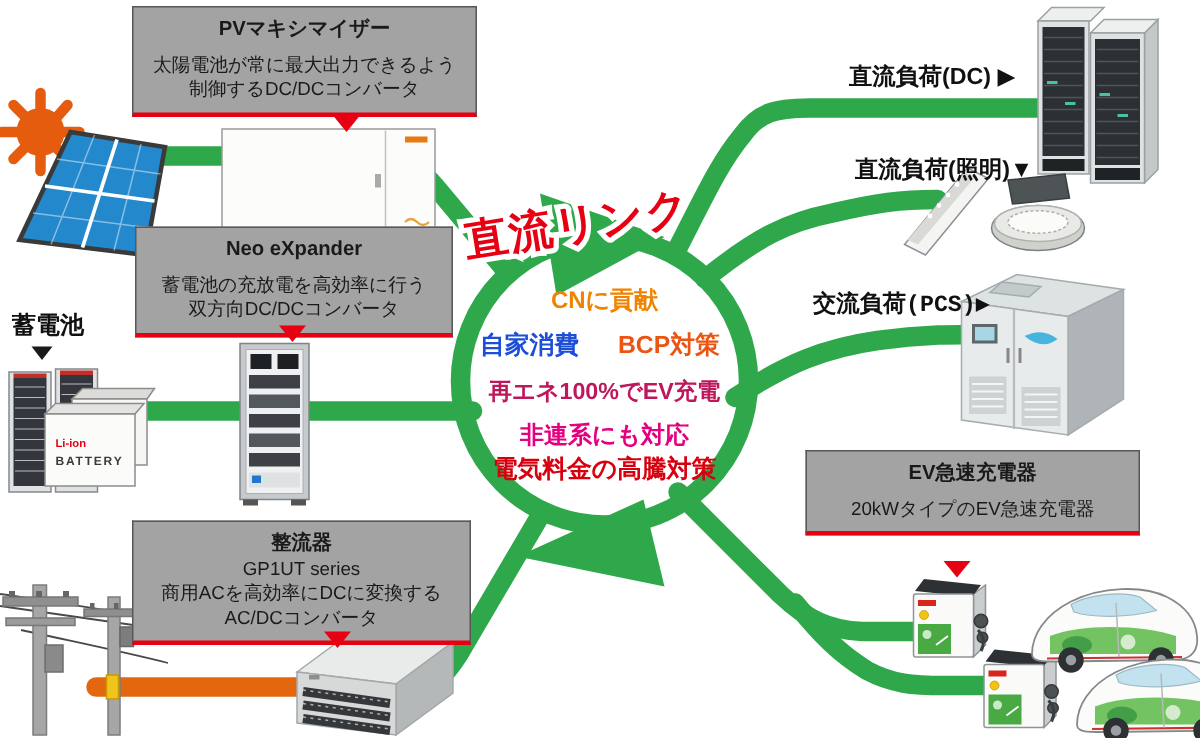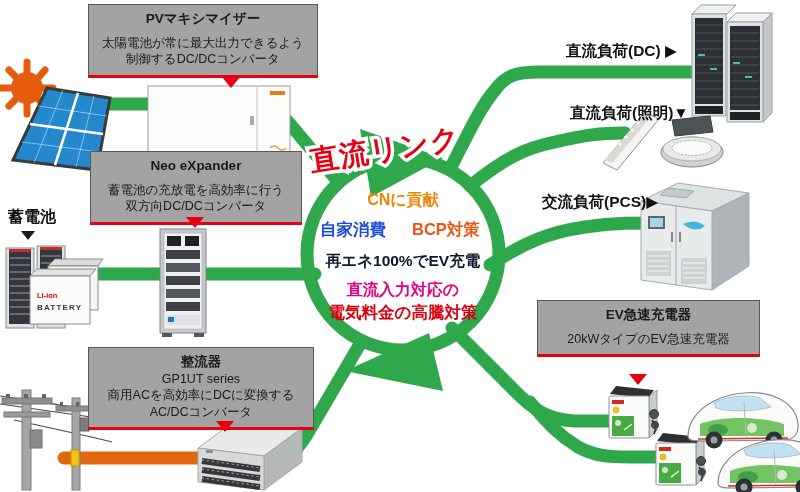--- a/index.html
+++ b/index.html
@@ -15,34 +15,34 @@
   #neo-box{left:90px;top:151px;width:212px;}
   #rect-box{left:88px;top:347px;width:226px;}
   #ev-box{left:537px;top:300px;width:223px;}
 
   .red-tri{position:absolute;width:0;height:0;border-left:9px solid transparent;border-right:9px solid transparent;border-top:11px solid #e60012;}
   .blk-tri{position:absolute;width:0;height:0;border-left:7px solid transparent;border-right:7px solid transparent;border-top:9px solid #1a1a1a;}
 
   .load-lb{position:absolute;font-weight:bold;font-size:15.5px;color:#111;white-space:nowrap;}
   #load-dc{left:566px;top:41px;}
   #load-light{left:570px;top:103px;}
-  #load-ac{left:542px;top:192px;}
+  #load-ac{left:542px;top:192px;font-family:Liberation Mono, monospace;}
 
   .batt-lb{position:absolute;left:8px;top:207px;font-size:16px;font-weight:bold;color:#111;}
 
   .ring-title{position:absolute;left:310px;top:142px;transform:rotate(-9deg);transform-origin:left center;
               font-size:29px;font-weight:bold;letter-spacing:1px;white-space:nowrap;}
   .ring-title.stroke{-webkit-text-stroke:7px #ffffff;color:#fff;}
   .ring-title.fill{color:#e60012;}
 
   .bf{position:absolute;font-weight:bold;white-space:nowrap;}
   .b0{left:303px;top:190px;width:200px;text-align:center;font-size:16px;color:#f08300;}
   .b1{left:320px;top:219px;font-size:16.5px;color:#1d4ed8;}
   .b2{left:412px;top:219px;font-size:16.5px;color:#ea5514;}
-  .b3{left:303px;top:251px;width:200px;text-align:center;font-size:15.5px;color:#0f172a;}
+  .b3{left:303px;top:251px;width:200px;text-align:center;font-size:15.5px;color:#be185d;}
   .b4{left:303px;top:280px;width:200px;text-align:center;font-size:16px;color:#e4007f;}
   .b5{left:303px;top:302px;width:200px;text-align:center;font-size:16.5px;color:#d7000f;}
 </style>
 </head>
 <body>
 
 <div class="stage">
 
   <svg width="800" height="492" viewBox="0 0 800 492" xmlns="http://www.w3.org/2000/svg" xmlns:xlink="http://www.w3.org/1999/xlink">
 
@@ -261,16 +261,16 @@
   <div class="load-lb" id="load-dc">直流負荷(DC) ▶</div>
   <div class="load-lb" id="load-ac">交流負荷(PCS)▶</div>
 
   <div class="ring-title stroke">直流リンク</div>
   <div class="ring-title fill">直流リンク</div>
 
   <div class="bf b0">CNに貢献</div>
   <div class="bf b1">自家消費</div>
   <div class="bf b2">BCP対策</div>
   <div class="bf b3">再エネ100%でEV充電</div>
-  <div class="bf b4">直流入力対応の</div>
+  <div class="bf b4">非連系にも対応</div>
   <div class="bf b5">電気料金の高騰対策</div>
 
 </div>
 
 </body></html>

